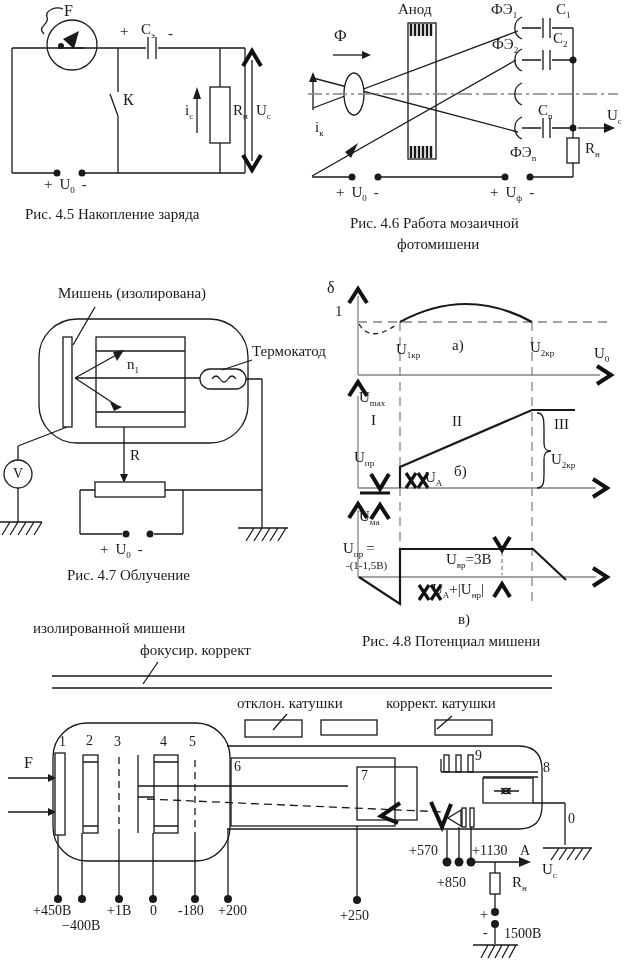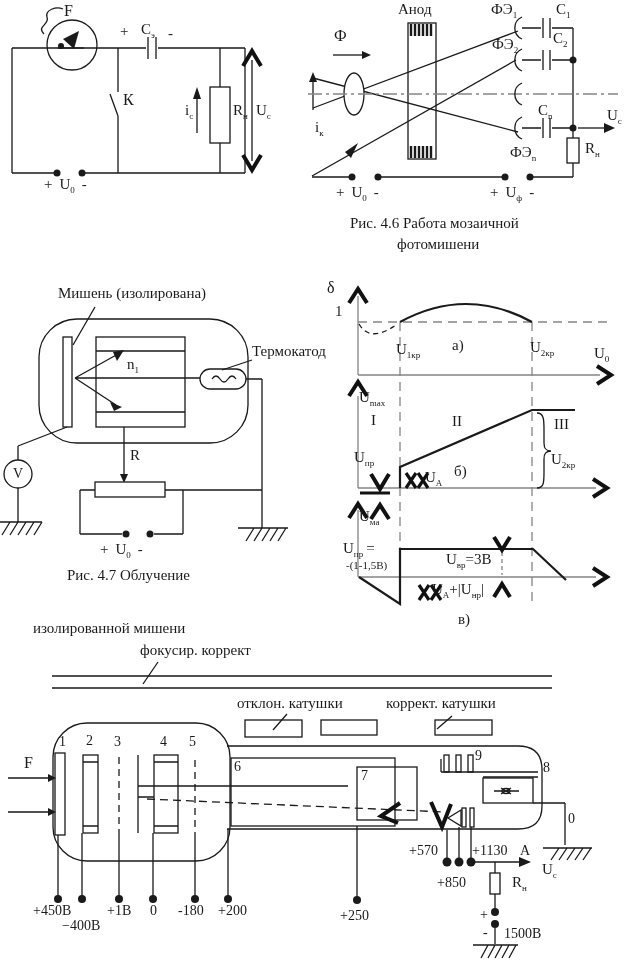--- a/index.html
+++ b/index.html
@@ -173,20 +173,21 @@
 
 <div class="t s16" style="left:64px;top:3px">F</div>
 <div class="t" style="left:120px;top:24px">+</div>
 <div class="t" style="left:141px;top:22px"><span>C</span><sub>э</sub></div>
 <div class="t" style="left:168px;top:26px">-</div>
 <div class="t s16" style="left:123px;top:92px">К</div>
 <div class="t" style="left:185px;top:103px"><span>i</span><sub>c</sub></div>
 <div class="t" style="left:233px;top:103px"><span>R</span><sub>н</sub></div>
 <div class="t" style="left:256px;top:103px"><span>U</span><sub>c</sub></div>
 <div class="t" style="left:44px;top:177px"><span>+</span><span class="sp"></span><span>U</span><sub>0</sub><span class="sp"></span><span>-</span></div>
+<div class="t" style="left:25px;top:207px">Рис. 4.5  Накопление заряда</div>
 
 <div class="t" style="left:398px;top:2px">Анод</div>
 <div class="t s16" style="left:334px;top:28px">Ф</div>
 <div class="t" style="left:491px;top:2px"><span>ФЭ</span><sub>1</sub></div>
 <div class="t" style="left:556px;top:2px"><span>C</span><sub>1</sub></div>
 <div class="t" style="left:492px;top:37px"><span>ФЭ</span><sub>2</sub></div>
 <div class="t" style="left:553px;top:31px"><span>C</span><sub>2</sub></div>
 <div class="t" style="left:538px;top:103px"><span>C</span><sub>n</sub></div>
 <div class="t" style="left:510px;top:145px"><span>ФЭ</span><sub>n</sub></div>
 <div class="t" style="left:607px;top:108px"><span>U</span><sub>c</sub></div>
@@ -219,20 +220,21 @@
 <div class="t" style="left:354px;top:450px"><span>U</span><sub>пр</sub></div>
 <div class="t" style="left:425px;top:470px"><span>U</span><sub>A</sub></div>
 <div class="t" style="left:454px;top:464px">б)</div>
 <div class="t" style="left:551px;top:452px"><span>U</span><sub>2кр</sub></div>
 <div class="t" style="left:359px;top:509px"><span>U</span><sub>ма</sub></div>
 <div class="t" style="left:343px;top:541px"><span>U</span><sub>пр</sub><span style="margin-left:3px">=</span></div>
 <div class="t s11" style="left:346px;top:560px">-(1-1,5В)</div>
 <div class="t" style="left:446px;top:552px"><span>U</span><sub>вр</sub><span>=3В</span></div>
 <div class="t" style="left:432px;top:582px"><span>U</span><sub>A</sub><span>+|</span><span>U</span><sub>нр</sub><span>|</span></div>
 <div class="t" style="left:458px;top:612px">в)</div>
+<div class="t" style="left:362px;top:634px">Рис. 4.8  Потенциал мишени</div>
 
 <div class="t" style="left:140px;top:643px">фокусир. коррект</div>
 <div class="t" style="left:237px;top:696px">отклон. катушки</div>
 <div class="t" style="left:386px;top:696px">коррект. катушки</div>
 <div class="t s16" style="left:24px;top:755px">F</div>
 <div class="t s14" style="left:59px;top:735px">1</div>
 <div class="t s14" style="left:86px;top:734px">2</div>
 <div class="t s14" style="left:114px;top:735px">3</div>
 <div class="t s14" style="left:160px;top:735px">4</div>
 <div class="t s14" style="left:189px;top:735px">5</div>

